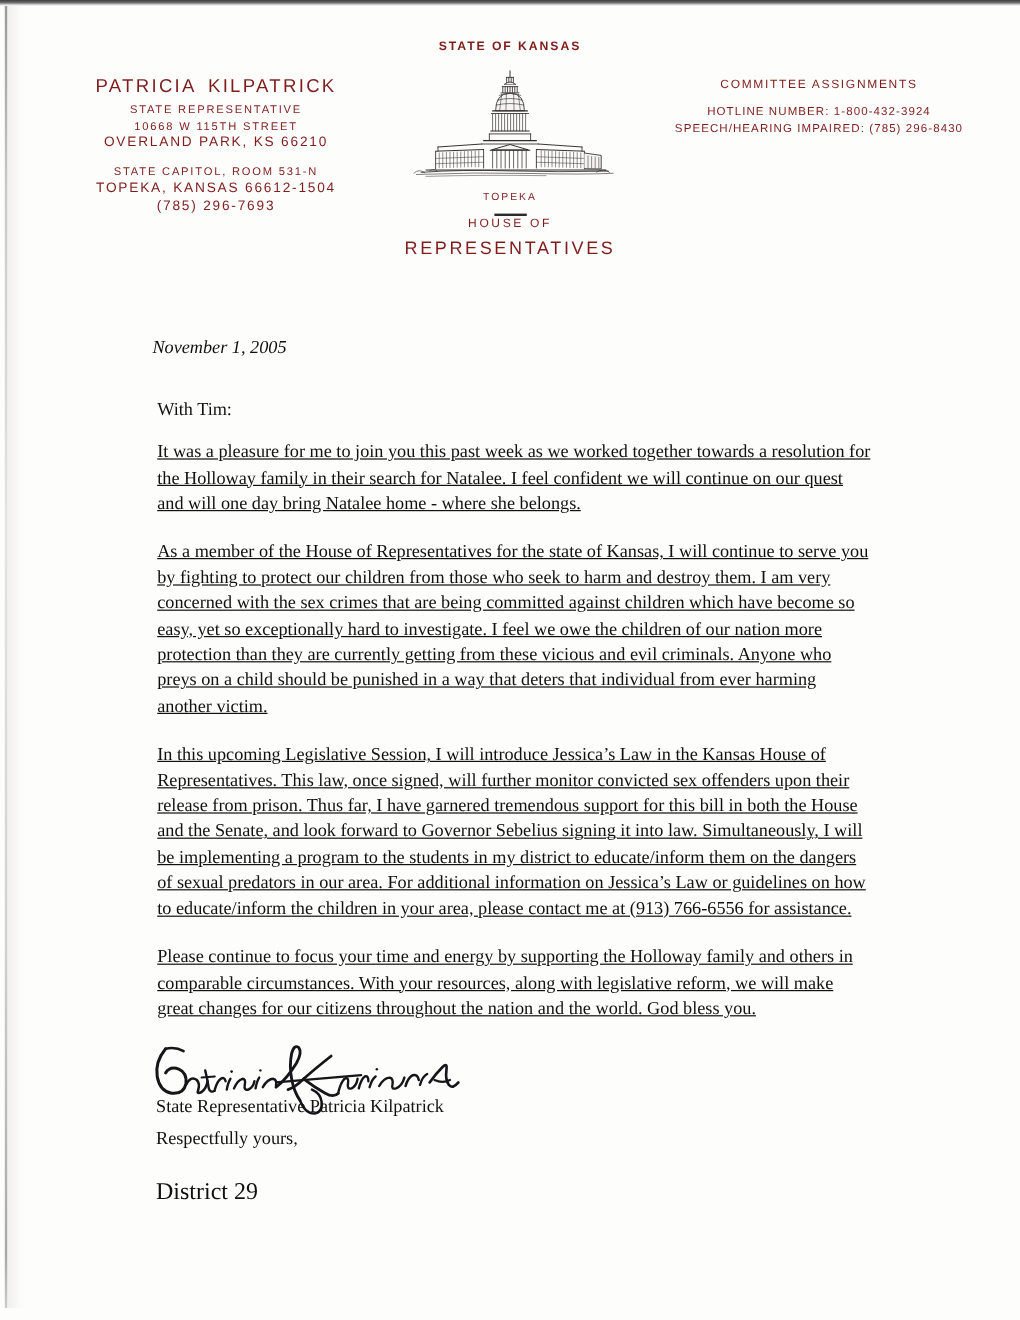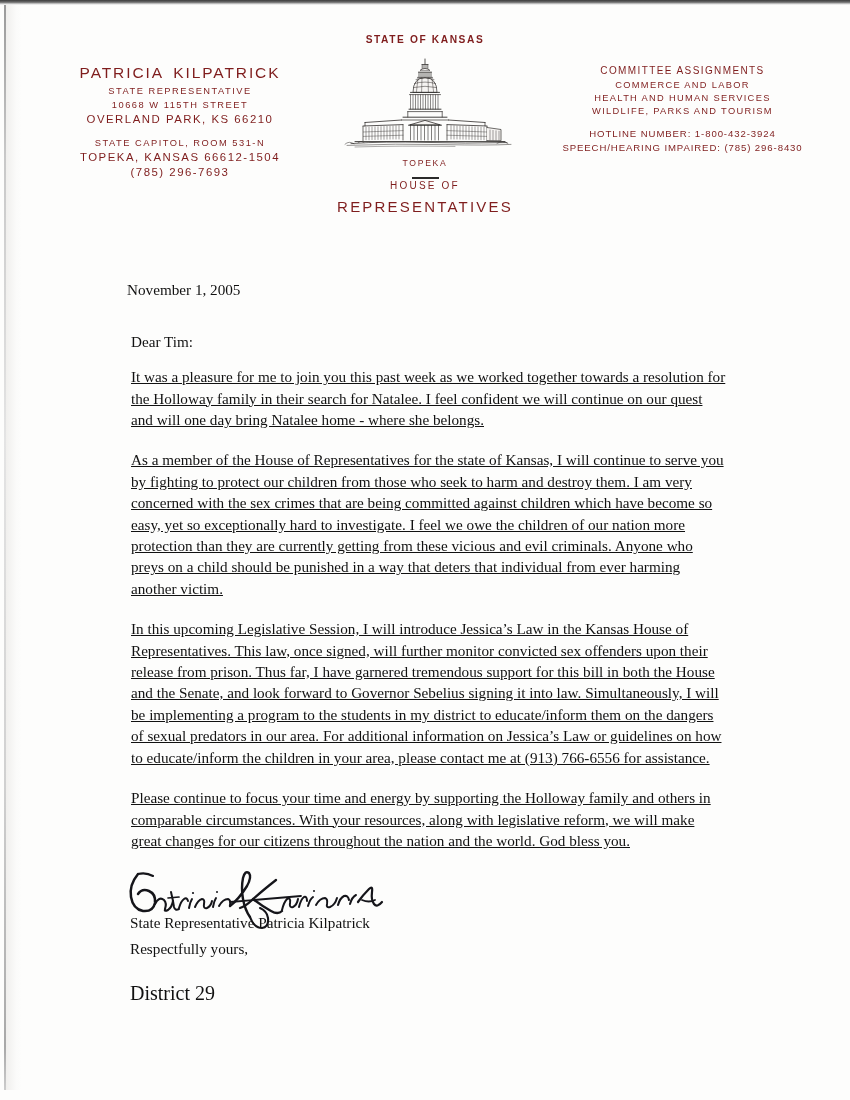--- a/index.html
+++ b/index.html
@@ -145,20 +145,21 @@
 
   
   #letter-body {
     position: absolute;
     left: 127px;
     top: 281px;
     width: 600px;
   }
   #date-line {
     font-size: 15.2px;
+    font-style: italic;
   }
   #salutation {
     font-size: 15.2px;
     margin-top: 34px;
     margin-left: 4px;
   }
   #paragraphs { margin-left: 4px; text-decoration: underline; }
   .para {
     font-size: 15.2px;
     line-height: 21.4px;
@@ -289,38 +290,33 @@
       </svg>
 
       <div id="topeka-label">TOPEKA</div>
       <div id="topeka-rule"></div>
       <div id="chamber-line1">HOUSE OF</div>
       <div id="chamber-line2">REPRESENTATIVES</div>
     </div>
 
     <div id="header-right" class="mh-sans">
       <div id="committee-title">COMMITTEE ASSIGNMENTS</div>
-      <div id="committee-list">
-        <div class="cm-item">COMMERCE AND LABOR</div>
-        <div class="cm-item">HEALTH AND HUMAN SERVICES</div>
-        <div class="cm-item">WILDLIFE, PARKS AND TOURISM</div>
-      </div>
       <div id="hotline-block">
         <div class="hot-line">HOTLINE NUMBER: 1-800-432-3924</div>
         <div class="hot-line">SPEECH/HEARING IMPAIRED: (785) 296-8430</div>
       </div>
     </div>
 
   </div>
 
   <div id="letter-body">
 
     <div id="date-line">November 1, 2005</div>
 
-    <div id="salutation">Dear Tim:</div>
+    <div id="salutation">With Tim:</div>
 
     <div id="paragraphs">
       <p class="para">It was a pleasure for me to join you this past week as we worked together towards a resolution for the Holloway family in their search for Natalee.  I feel confident we will continue on our quest and will one day bring Natalee home - where she belongs.</p>
       <p class="para">As a member of the House of Representatives for the state of Kansas, I will continue to serve you by fighting to protect our children from those who seek to harm and destroy them.  I am very concerned with the sex crimes that are being committed against children which have become so easy, yet so exceptionally hard to investigate.  I feel we owe the children of our nation more protection than they are currently getting from these vicious and evil criminals.  Anyone who preys on a child should be punished in a way that deters that individual from ever harming another victim.</p>
       <p class="para">In this upcoming Legislative Session, I will introduce Jessica’s Law in the Kansas House of Representatives.  This law, once signed, will further monitor convicted sex offenders upon their release from prison.  Thus far, I have garnered tremendous support for this bill in both the House and the Senate, and look forward to Governor Sebelius signing it into law.  Simultaneously, I will be implementing a program to the students in my district to educate/inform them on the dangers of sexual predators in our area.  For additional information on Jessica’s Law or guidelines on how to educate/inform the children in your area, please contact me at (913) 766-6556 for assistance.</p>
       <p class="para">Please continue to focus your time and energy by supporting the Holloway family and others in comparable circumstances.  With your resources, along with legislative reform, we will make great changes for our citizens throughout the nation and the world.  God bless you.</p>
     </div>
 
     <div id="signature-area">
       <svg id="signature-mark" viewBox="0 0 270 68">

